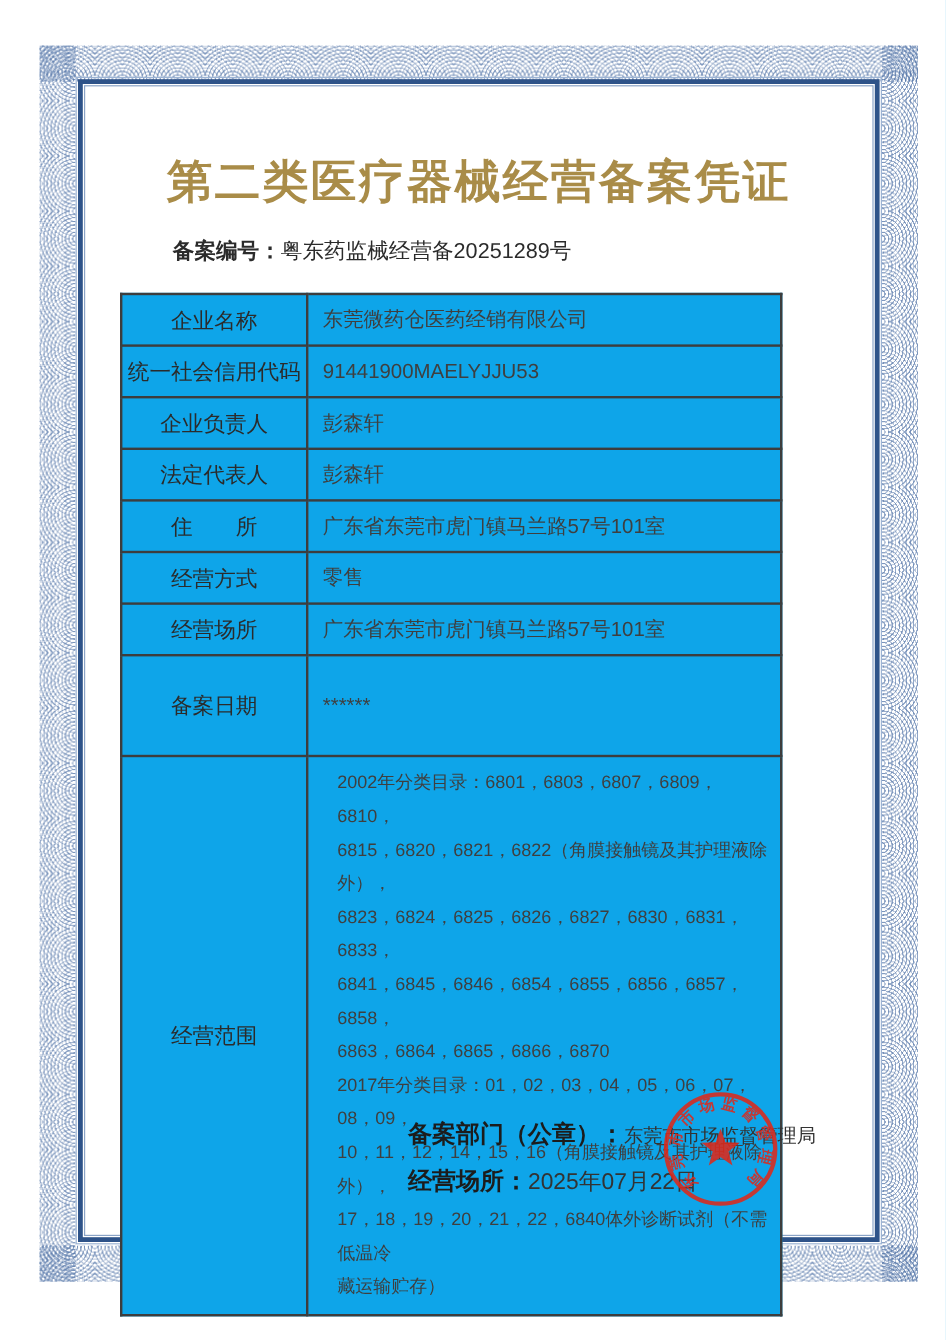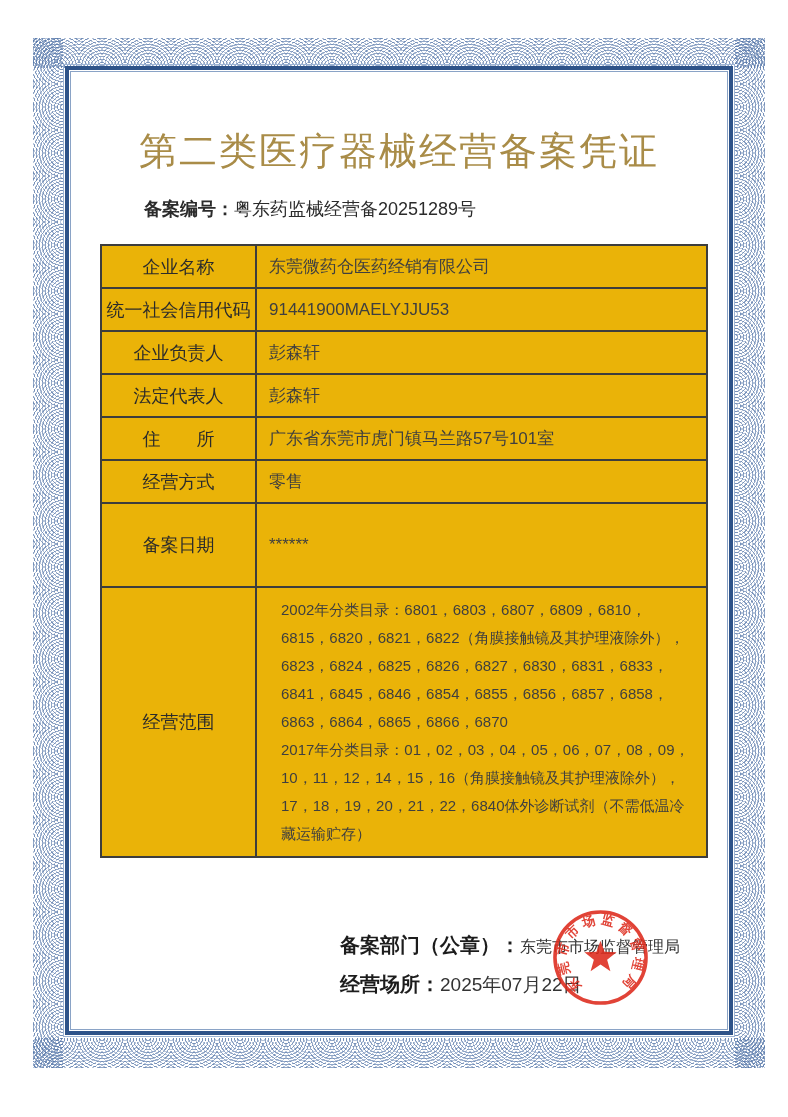--- a/index.html
+++ b/index.html
@@ -58,30 +58,30 @@
     background-repeat:repeat-y,repeat-y;
   }
   
   .frame{position:absolute;left:63px;top:64px;width:672px;height:973px;border:1px solid var(--border-blue-light);}
   .frame2{position:absolute;inset:1px;border:4px solid var(--border-blue);}
   .frame3{position:absolute;inset:1px;border:1px solid #8aa3c6;}
   
   .title{
     position:absolute;left:63px;width:672px;top:126px;text-align:center;
     font-family:"Liberation Serif","DejaVu Serif",serif;
-    font-weight:400;font-size:38px;letter-spacing:2px;color:var(--title-gold);
+    font-weight:700;font-size:38px;letter-spacing:2px;color:var(--title-gold);
   }
   
   .record{position:absolute;left:144px;top:197px;font-size:18px;color:var(--text-dark);}
   .record-label{font-family:"Liberation Serif","DejaVu Serif",serif;font-weight:700;}
   .record-value{font-family:"Liberation Sans","DejaVu Sans",sans-serif;font-weight:400;}
   
   table.info{
-    position:absolute;left:100px;top:244px;width:608px;
-    border-collapse:collapse;table-layout:fixed;background:#eab308;
+    position:absolute;left:100px;top:244px;width:552px;
+    border-collapse:collapse;table-layout:fixed;background:#0ea5e9;
   }
   table.info td{border:2px solid var(--table-border);vertical-align:middle;}
   td.label{
     width:155px;text-align:center;font-size:18px;color:var(--text-dark);
     font-family:"Liberation Serif","DejaVu Serif",serif;padding:0 2px;
   }
   td.value{
     font-size:17px;color:var(--text-value);padding:2px 10px 2px 12px;
     font-family:"Liberation Sans","DejaVu Sans",sans-serif;text-align:left;
   }
@@ -144,20 +144,24 @@
         <td class="value">彭森轩</td>
       </tr>
       <tr class="rh-s">
         <td class="label">住　　所</td>
         <td class="value">广东省东莞市虎门镇马兰路57号101室</td>
       </tr>
       <tr class="rh-s">
         <td class="label">经营方式</td>
         <td class="value">零售</td>
       </tr>
+      <tr class="rh-s">
+        <td class="label">经营场所</td>
+        <td class="value">广东省东莞市虎门镇马兰路57号101室</td>
+      </tr>
       <tr class="rh-m">
         <td class="label">备案日期</td>
         <td class="value">******</td>
       </tr>
       <tr class="rh-l">
         <td class="label">经营范围</td>
         <td class="value">2002年分类目录：6801，6803，6807，6809，6810，
 6815，6820，6821，6822（角膜接触镜及其护理液除外），
 6823，6824，6825，6826，6827，6830，6831，6833，
 6841，6845，6846，6854，6855，6856，6857，6858，

